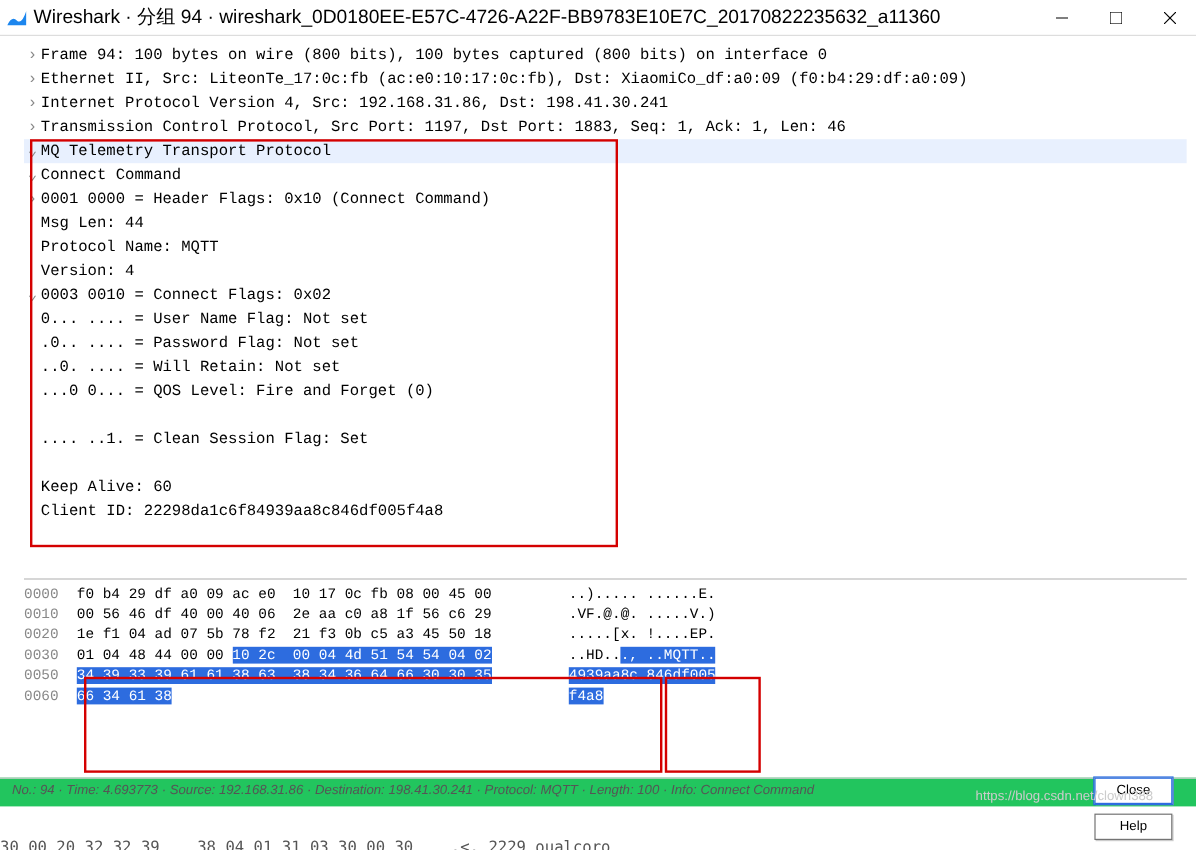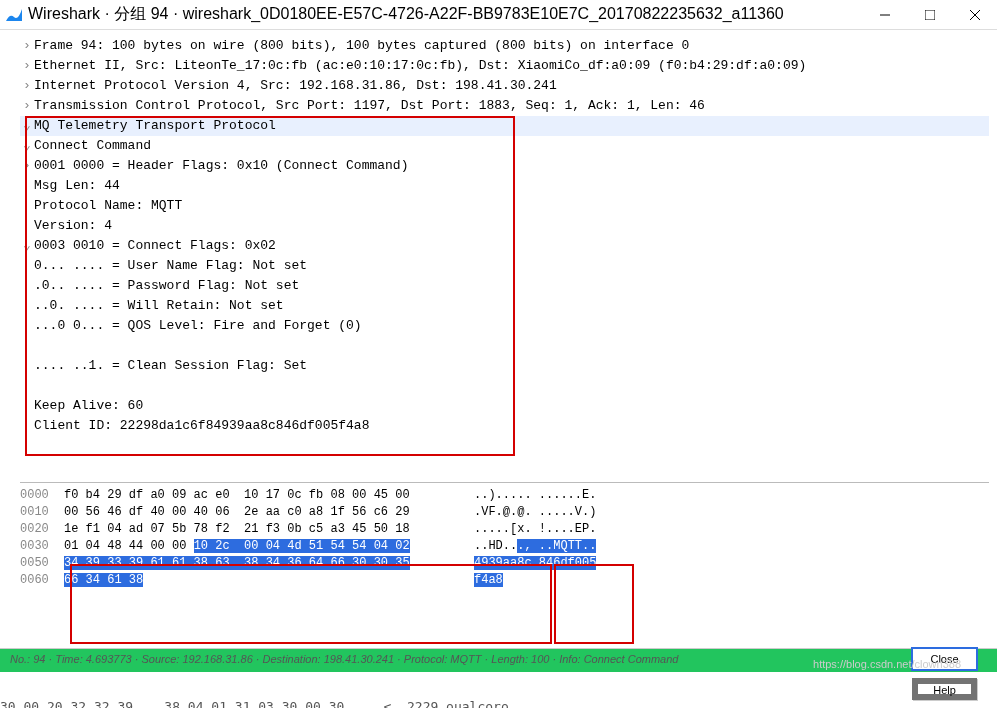--- a/index.html
+++ b/index.html
@@ -88,21 +88,21 @@
   .button-row {
     position: absolute;
     right: 20px;
     bottom: 8px;
     display: flex;
     gap: 8px;
     flex-direction: column;
   }
   .dlg-btn {
     width: 65px; height: 22px;
-    border: 6px solid #737373;
+    border: 1px solid #737373;
     background: #fff;
     font-size: 11px;
     cursor: pointer;
     box-shadow: 1px 1px 0 #ccc;
   }
   .dlg-btn.primary { border: 1px solid #2d6cdf; outline: 1px solid #2d6cdf; }
   .watermark {
     position: absolute;
     right: 36px; bottom: 38px;
     text-align: right;

